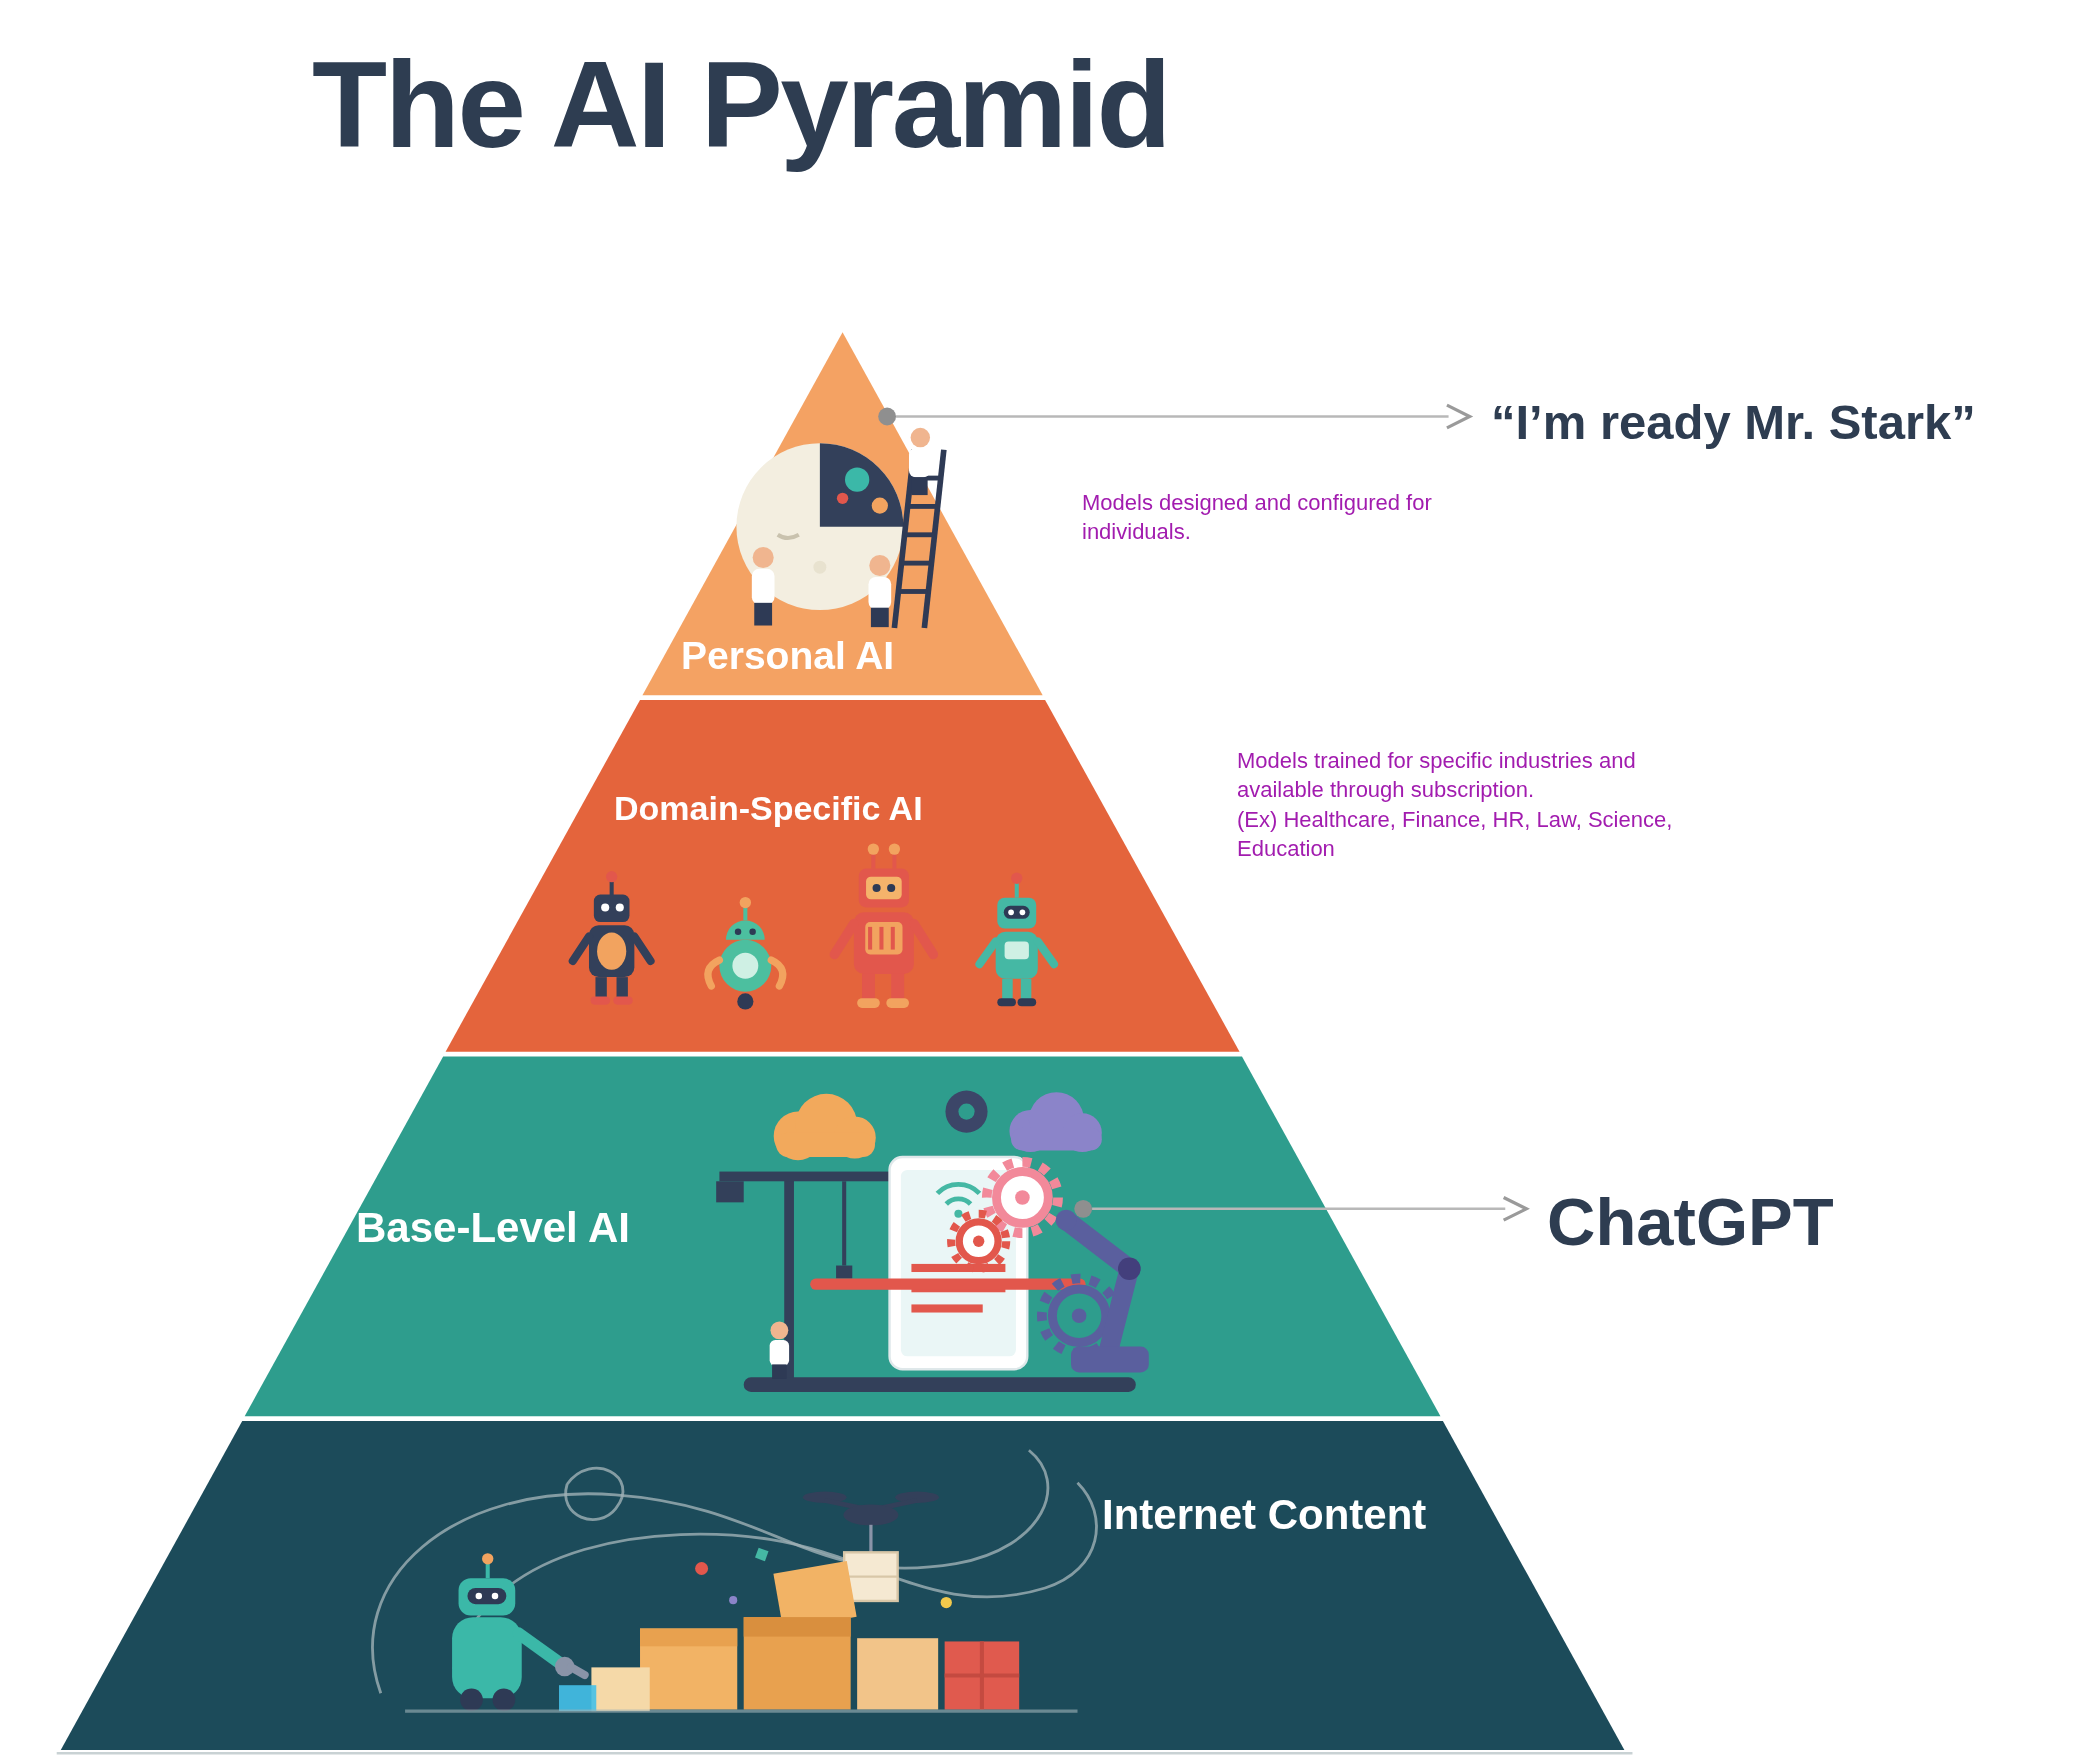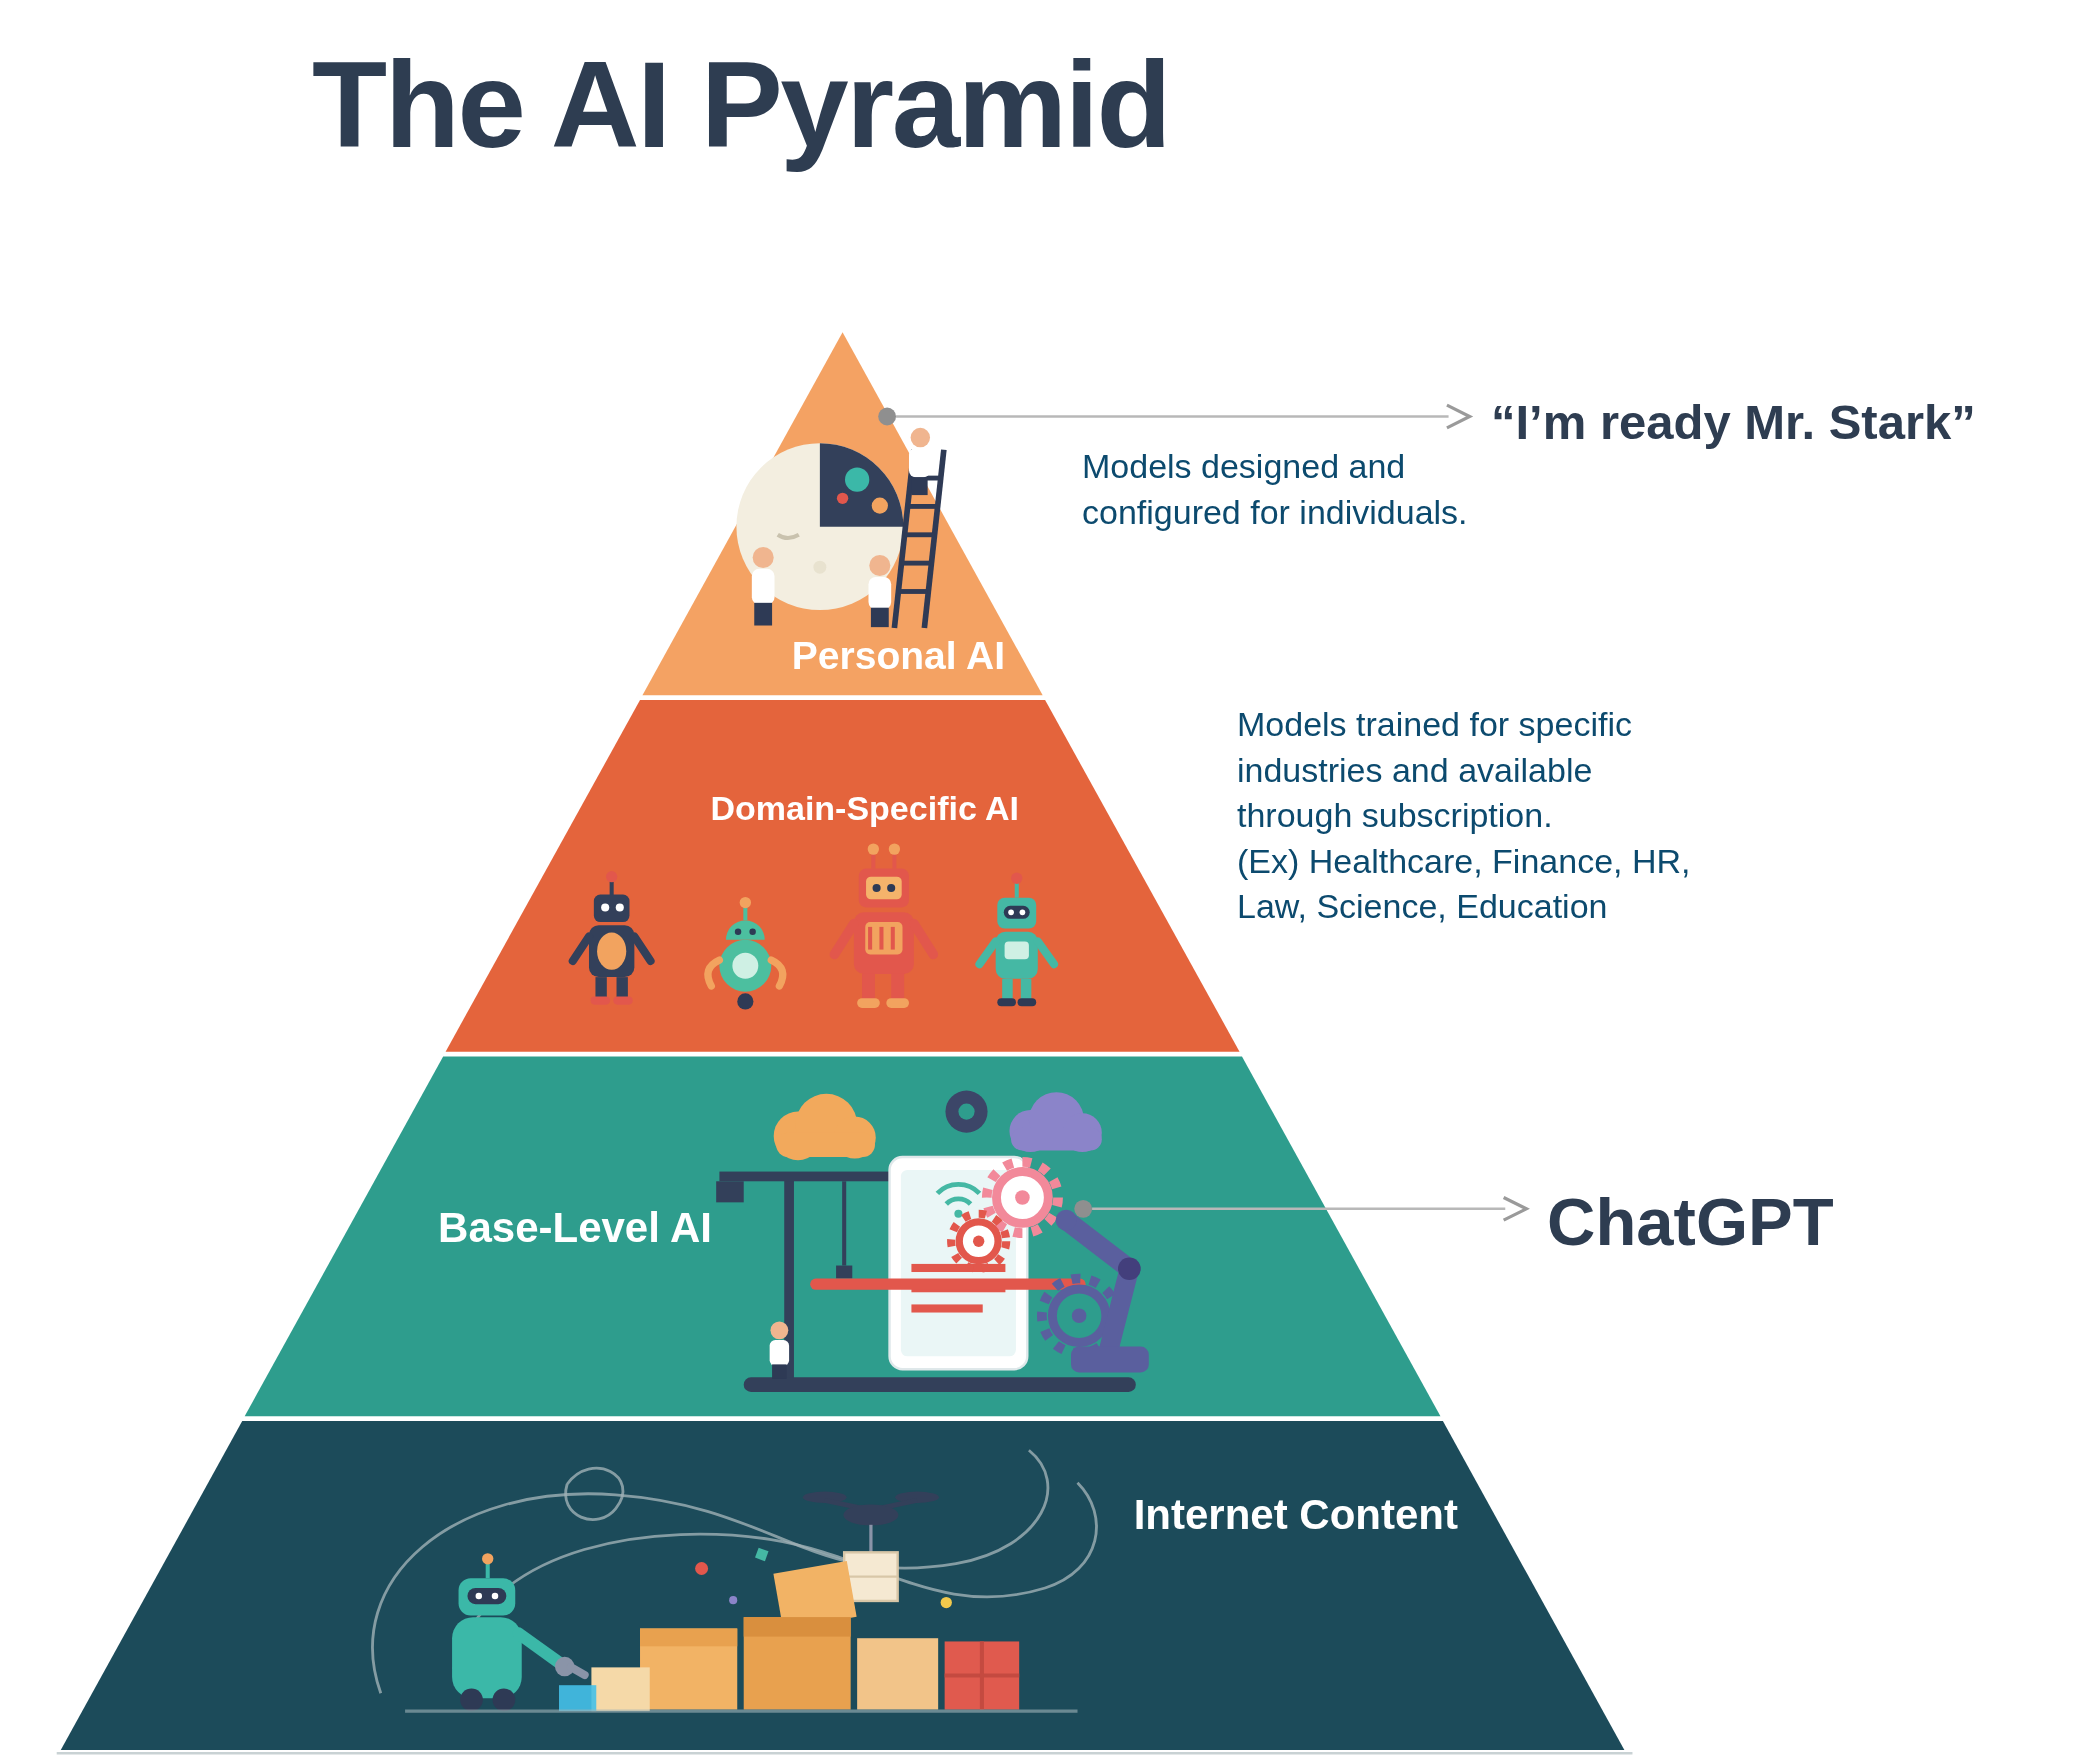--- a/index.html
+++ b/index.html
@@ -11,32 +11,32 @@
     overflow:hidden;
     padding-left:24px;
   }
   svg.layer{position:absolute;left:0;top:0;}
   .txt{position:absolute;}
   .page-title{
     left:312px;top:34px;width:1134px;
     font-size:123px;font-weight:800;letter-spacing:-2.4px;
     color:#2E3D51;
   }
-  .lvl-label{color:#ffffff;font-weight:700;text-align:right;}
+  .lvl-label{color:#ffffff;font-weight:700;text-align:left;}
   .lvl-1{left:681px;top:634px;width:324px;font-size:39px;}
   .lvl-2{left:614px;top:789px;width:405px;font-size:34px;}
   .lvl-3{left:356px;top:1204px;width:356px;font-size:42px;}
   .lvl-4{left:1102px;top:1491px;width:356px;font-size:42px;}
   .callout{
     font-size:49px;font-weight:700;color:#2E3D51;white-space:nowrap;
   }
   .callout-quote{left:1491px;top:394px;}
   .callout-chatgpt{left:1547px;top:1183px;font-size:67px;}
   .desc{
-    font-size:34px;line-height:1.34;color:#0c4a6e;font-weight:400;
+    font-size:22px;line-height:1.34;color:#a21caf;font-weight:400;margin-top:44px;
   }
   .desc-personal{left:1082px;top:444px;width:421px;}
   .desc-domain{left:1237px;top:702px;width:458px;}
   .desc-internet{left:1637px;top:1489px;width:413px;}
   .footer{
     left:1312px;top:1674px;width:275px;text-align:center;
   }
   .footer-link{
     display:block;font-size:29px;font-weight:700;color:#8CC63E;
     text-decoration:underline;cursor:pointer;

